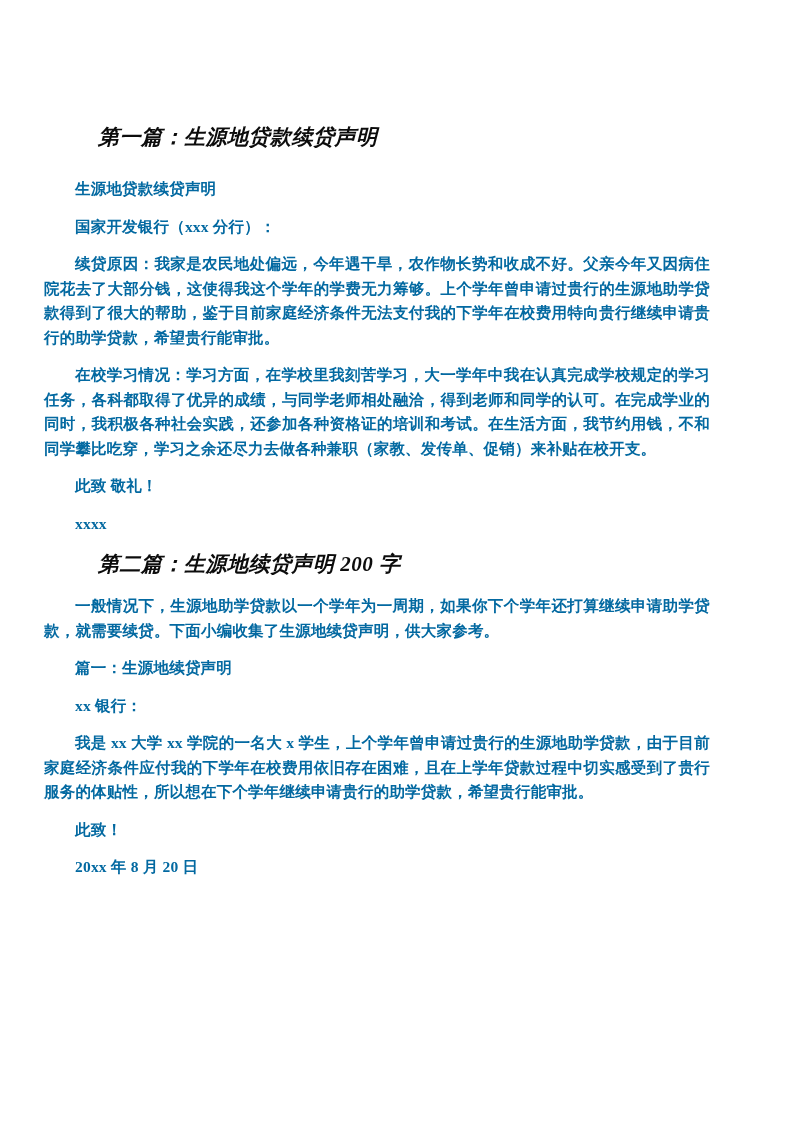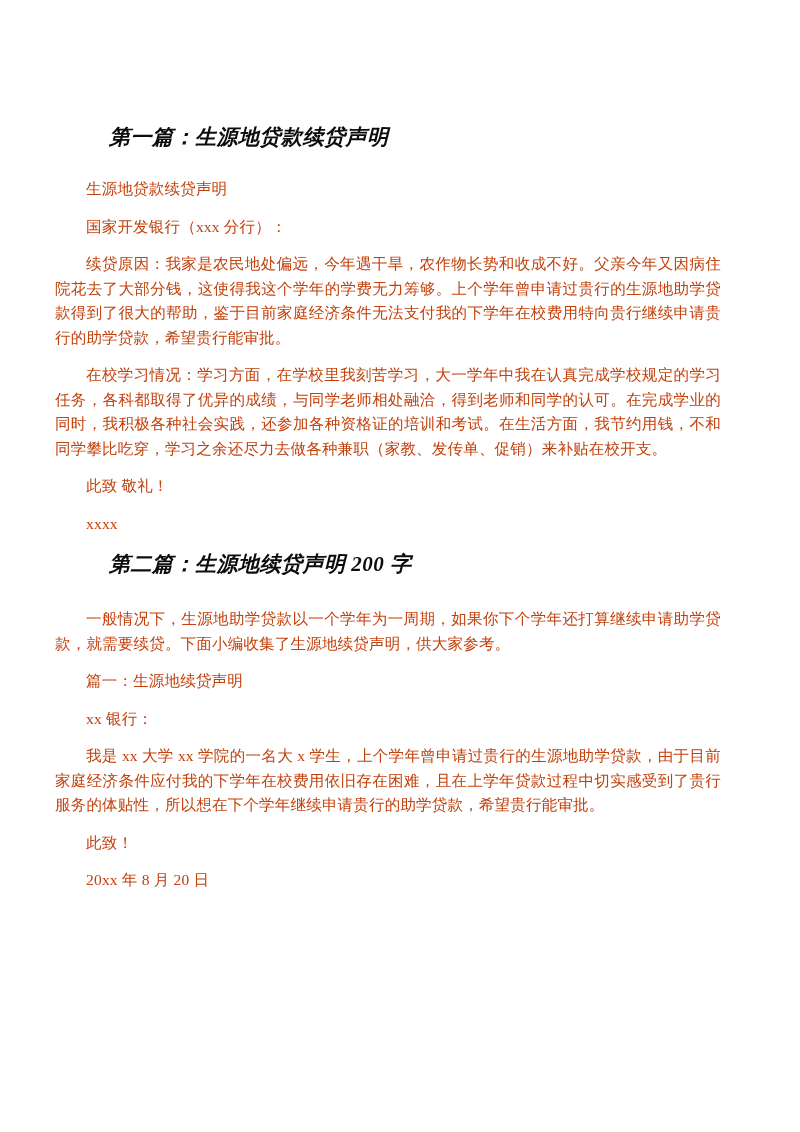--- a/index.html
+++ b/index.html
@@ -10,49 +10,50 @@
   body {
     position: relative;
     width: 800px;
     height: 1132px;
     overflow: hidden;
     font-family: "Liberation Serif", "DejaVu Serif", serif;
   }
   .doc {
     position: absolute;
     top: 0;
-    left: 55px;
+    left: 44px;
     width: 666px;
     padding-top: 122px;
     color: #1e1e1e;
   }
   .section-heading {
     font-family: "Liberation Serif", "DejaVu Serif", serif;
     font-weight: bold;
     font-style: italic;
     font-size: 21px;
     line-height: 30px;
     color: #0c0c0c;
     margin: 0 0 25px 0;
     text-indent: 54px;
     letter-spacing: 0.5px;
     white-space: nowrap;
   }
   .section-heading.second {
-    margin-bottom: 28px;
+    margin-bottom: 15px;
   }
   p.para {
     font-size: 15.5px;
     line-height: 24.5px;
     margin: 0 0 13px 0;
     text-indent: 31px;
     text-align: justify;
     text-justify: inter-ideograph;
     letter-spacing: 0.2px;
-    color: #c2410c;
+    color: #0369a1;
+    font-weight: bold;
   }
 </style>
 </head>
 <body>
 
 <div class="doc">
 
   <h2 class="section-heading">第一篇：生源地贷款续贷声明</h2>
 
   <p class="para">生源地贷款续贷声明</p>

